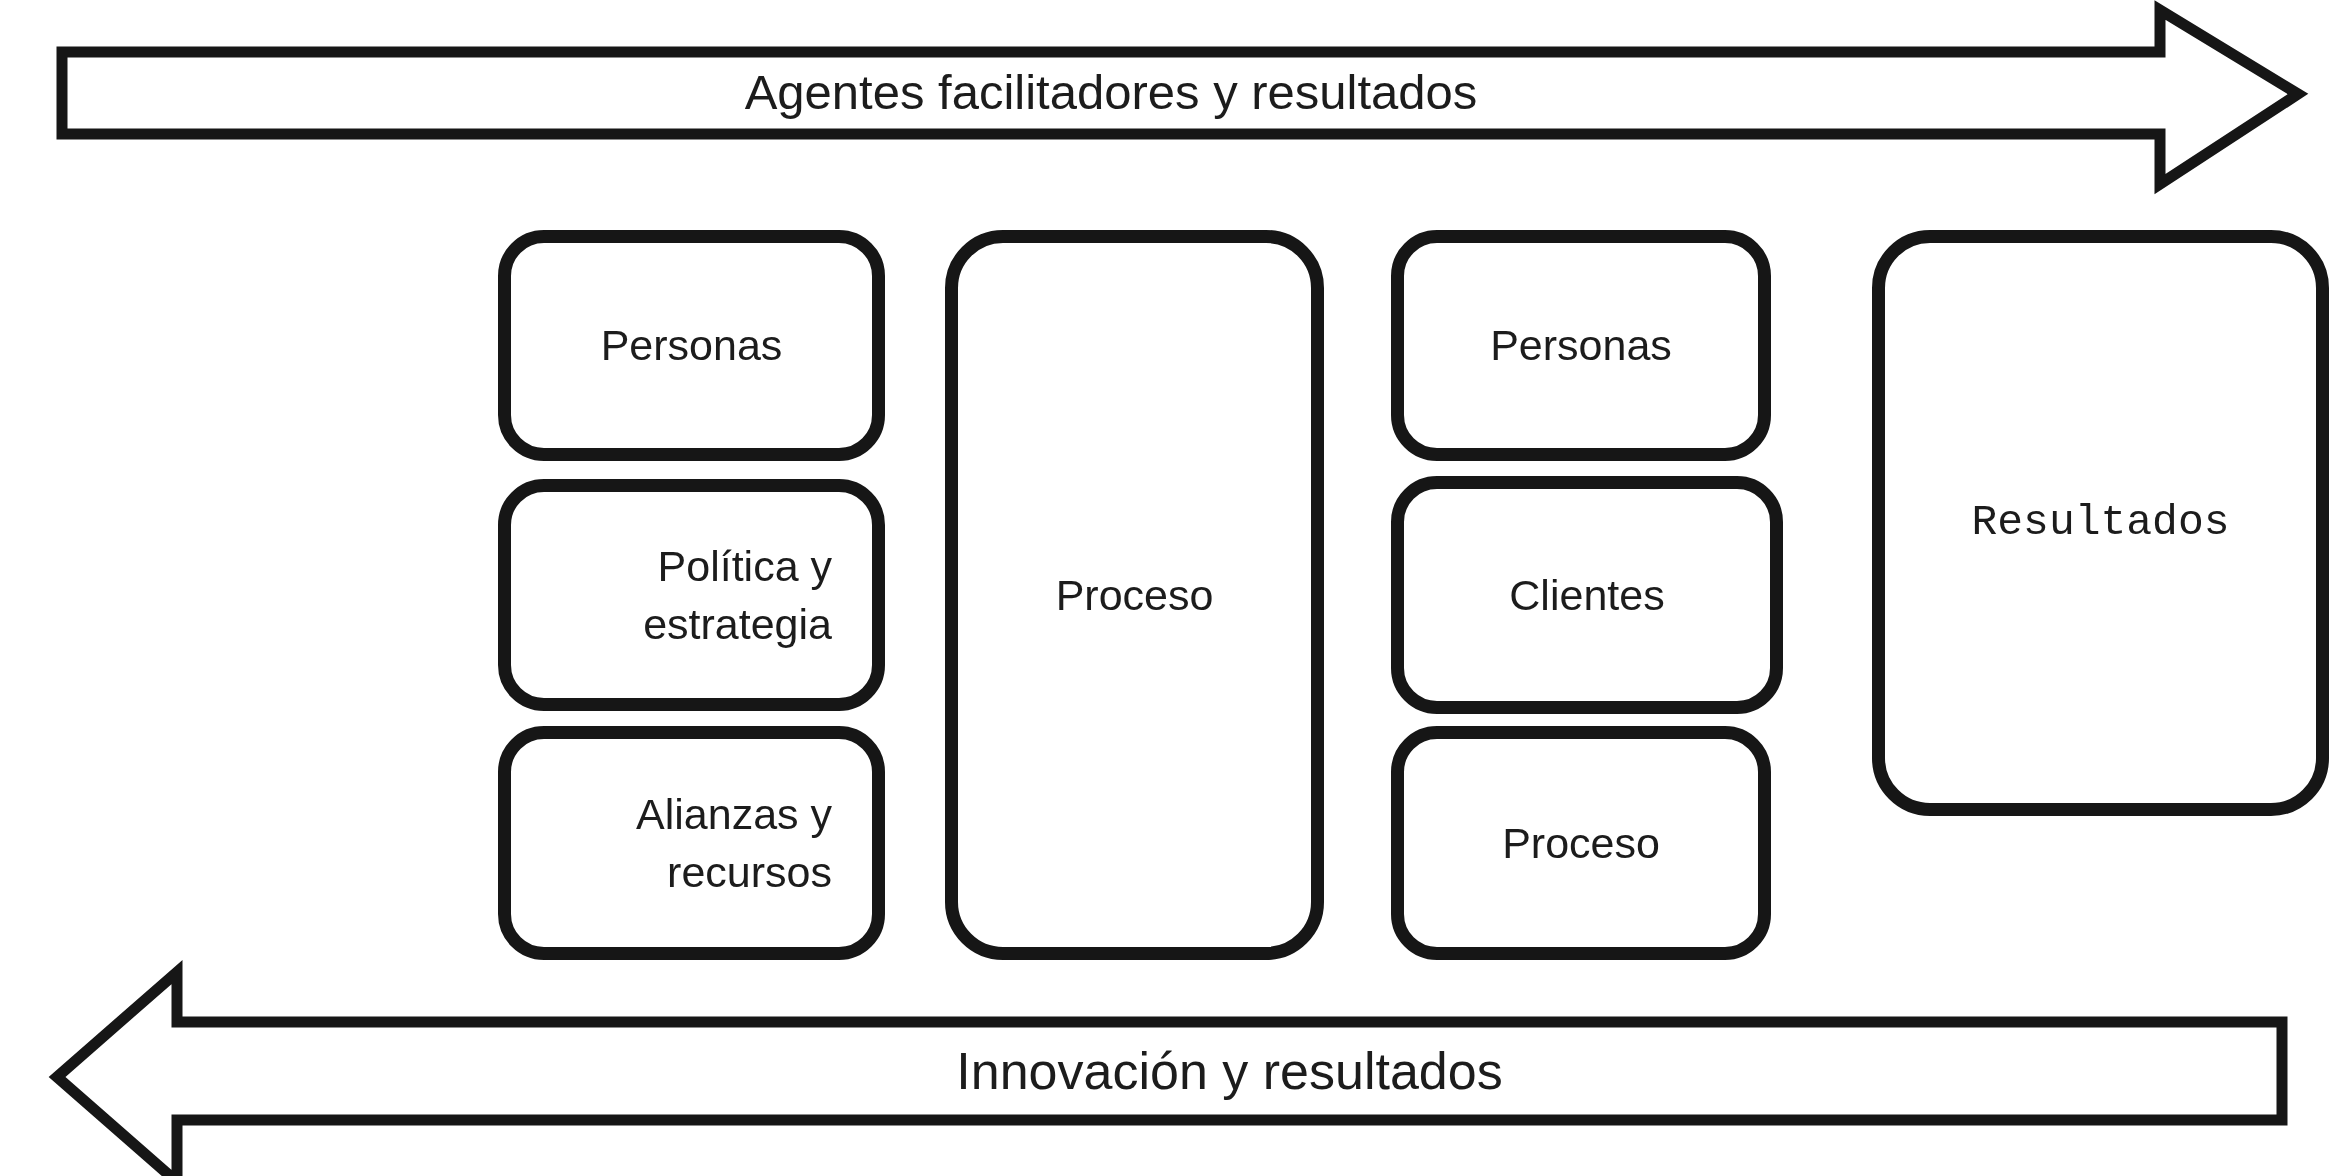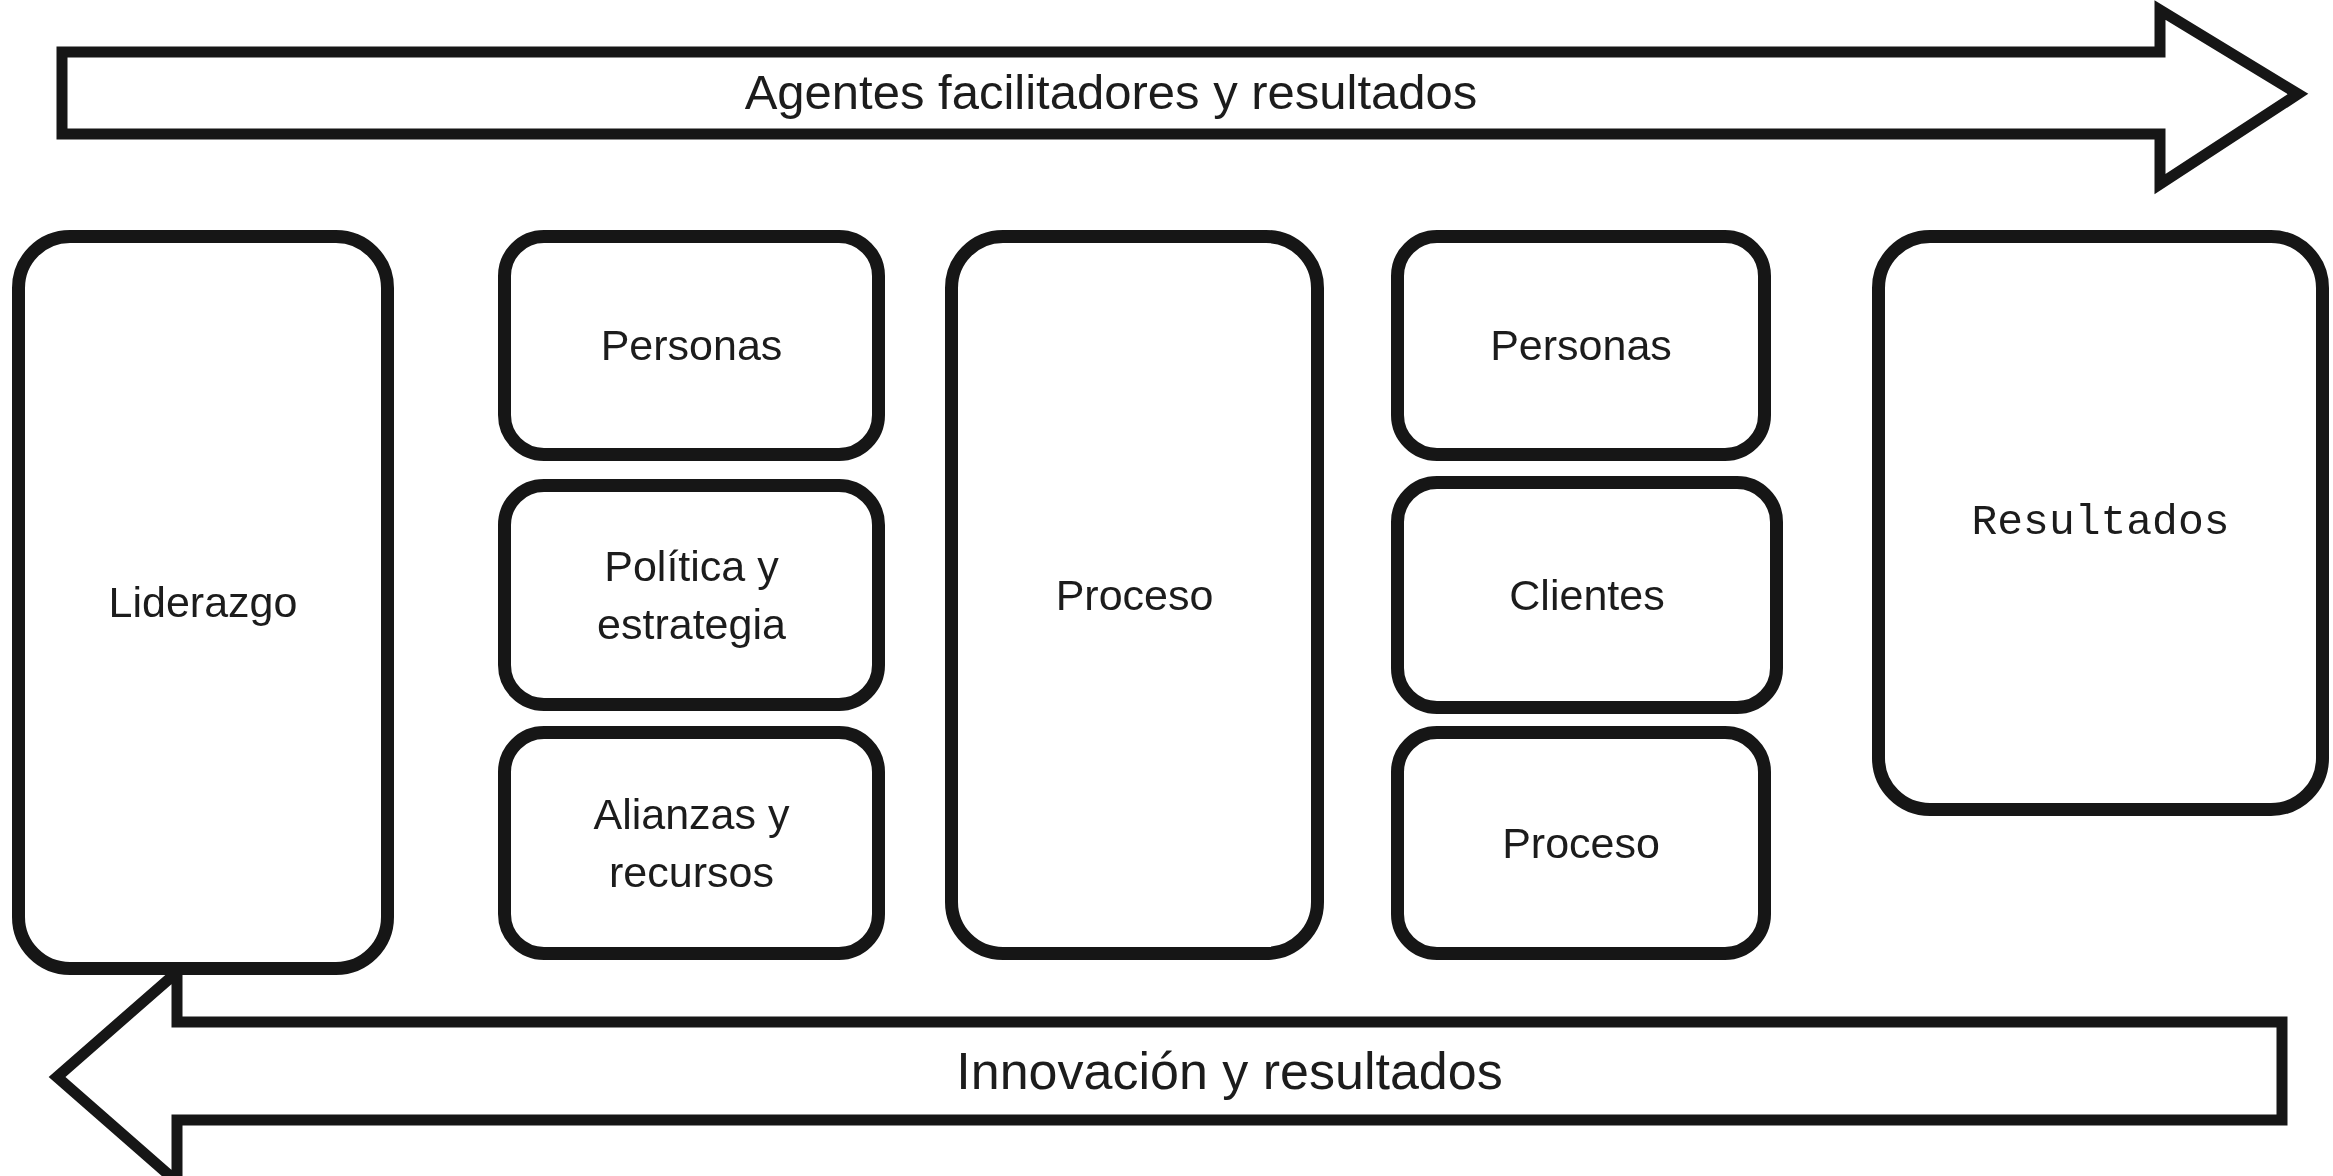--- a/index.html
+++ b/index.html
@@ -51,21 +51,21 @@
     font-size: 52px;
   }
   .box {
     position: absolute;
     box-sizing: border-box;
     border: 13px solid #161616;
     background: #ffffff;
     display: flex;
     align-items: center;
     justify-content: center;
-    text-align: center;
+    text-align: right;
     font-size: 43px;
     line-height: 1.35;
     padding: 0 40px;
   }
   .box.tall { border-radius: 58px; }
   .box.small { border-radius: 46px; }
 
   .box-liderazgo  { left: 12px;   top: 230px; width: 382px; height: 745px; }
   .box-personas-1 { left: 498px;  top: 230px; width: 387px; height: 231px; }
   .box-politica   { left: 498px;  top: 479px; width: 387px; height: 232px; }
@@ -81,23 +81,20 @@
 
 <div class="canvas">
 
   <svg class="arrow-layer" viewBox="0 0 2333 1176" xmlns="http://www.w3.org/2000/svg" aria-hidden="true">
     <polygon class="arrow-shape" points="62,52 2160,52 2160,10 2298,94 2160,184 2160,134 62,134"></polygon>
     <polygon class="arrow-shape" points="2282,1022 177,1022 177,972 57,1077 177,1182 177,1120 2282,1120"></polygon>
   </svg>
 
   <div class="arrow-label top">Agentes facilitadores y resultados</div>
 
-  <div class="box tall box-liderazgo">
-    <span>Liderazgo</span>
-  </div>
 
   <div class="box small box-personas-1">
     <span>Personas</span>
   </div>
 
   <div class="box small box-politica">
     <span>Política y estrategia</span>
   </div>
 
   <div class="box small box-alianzas">

